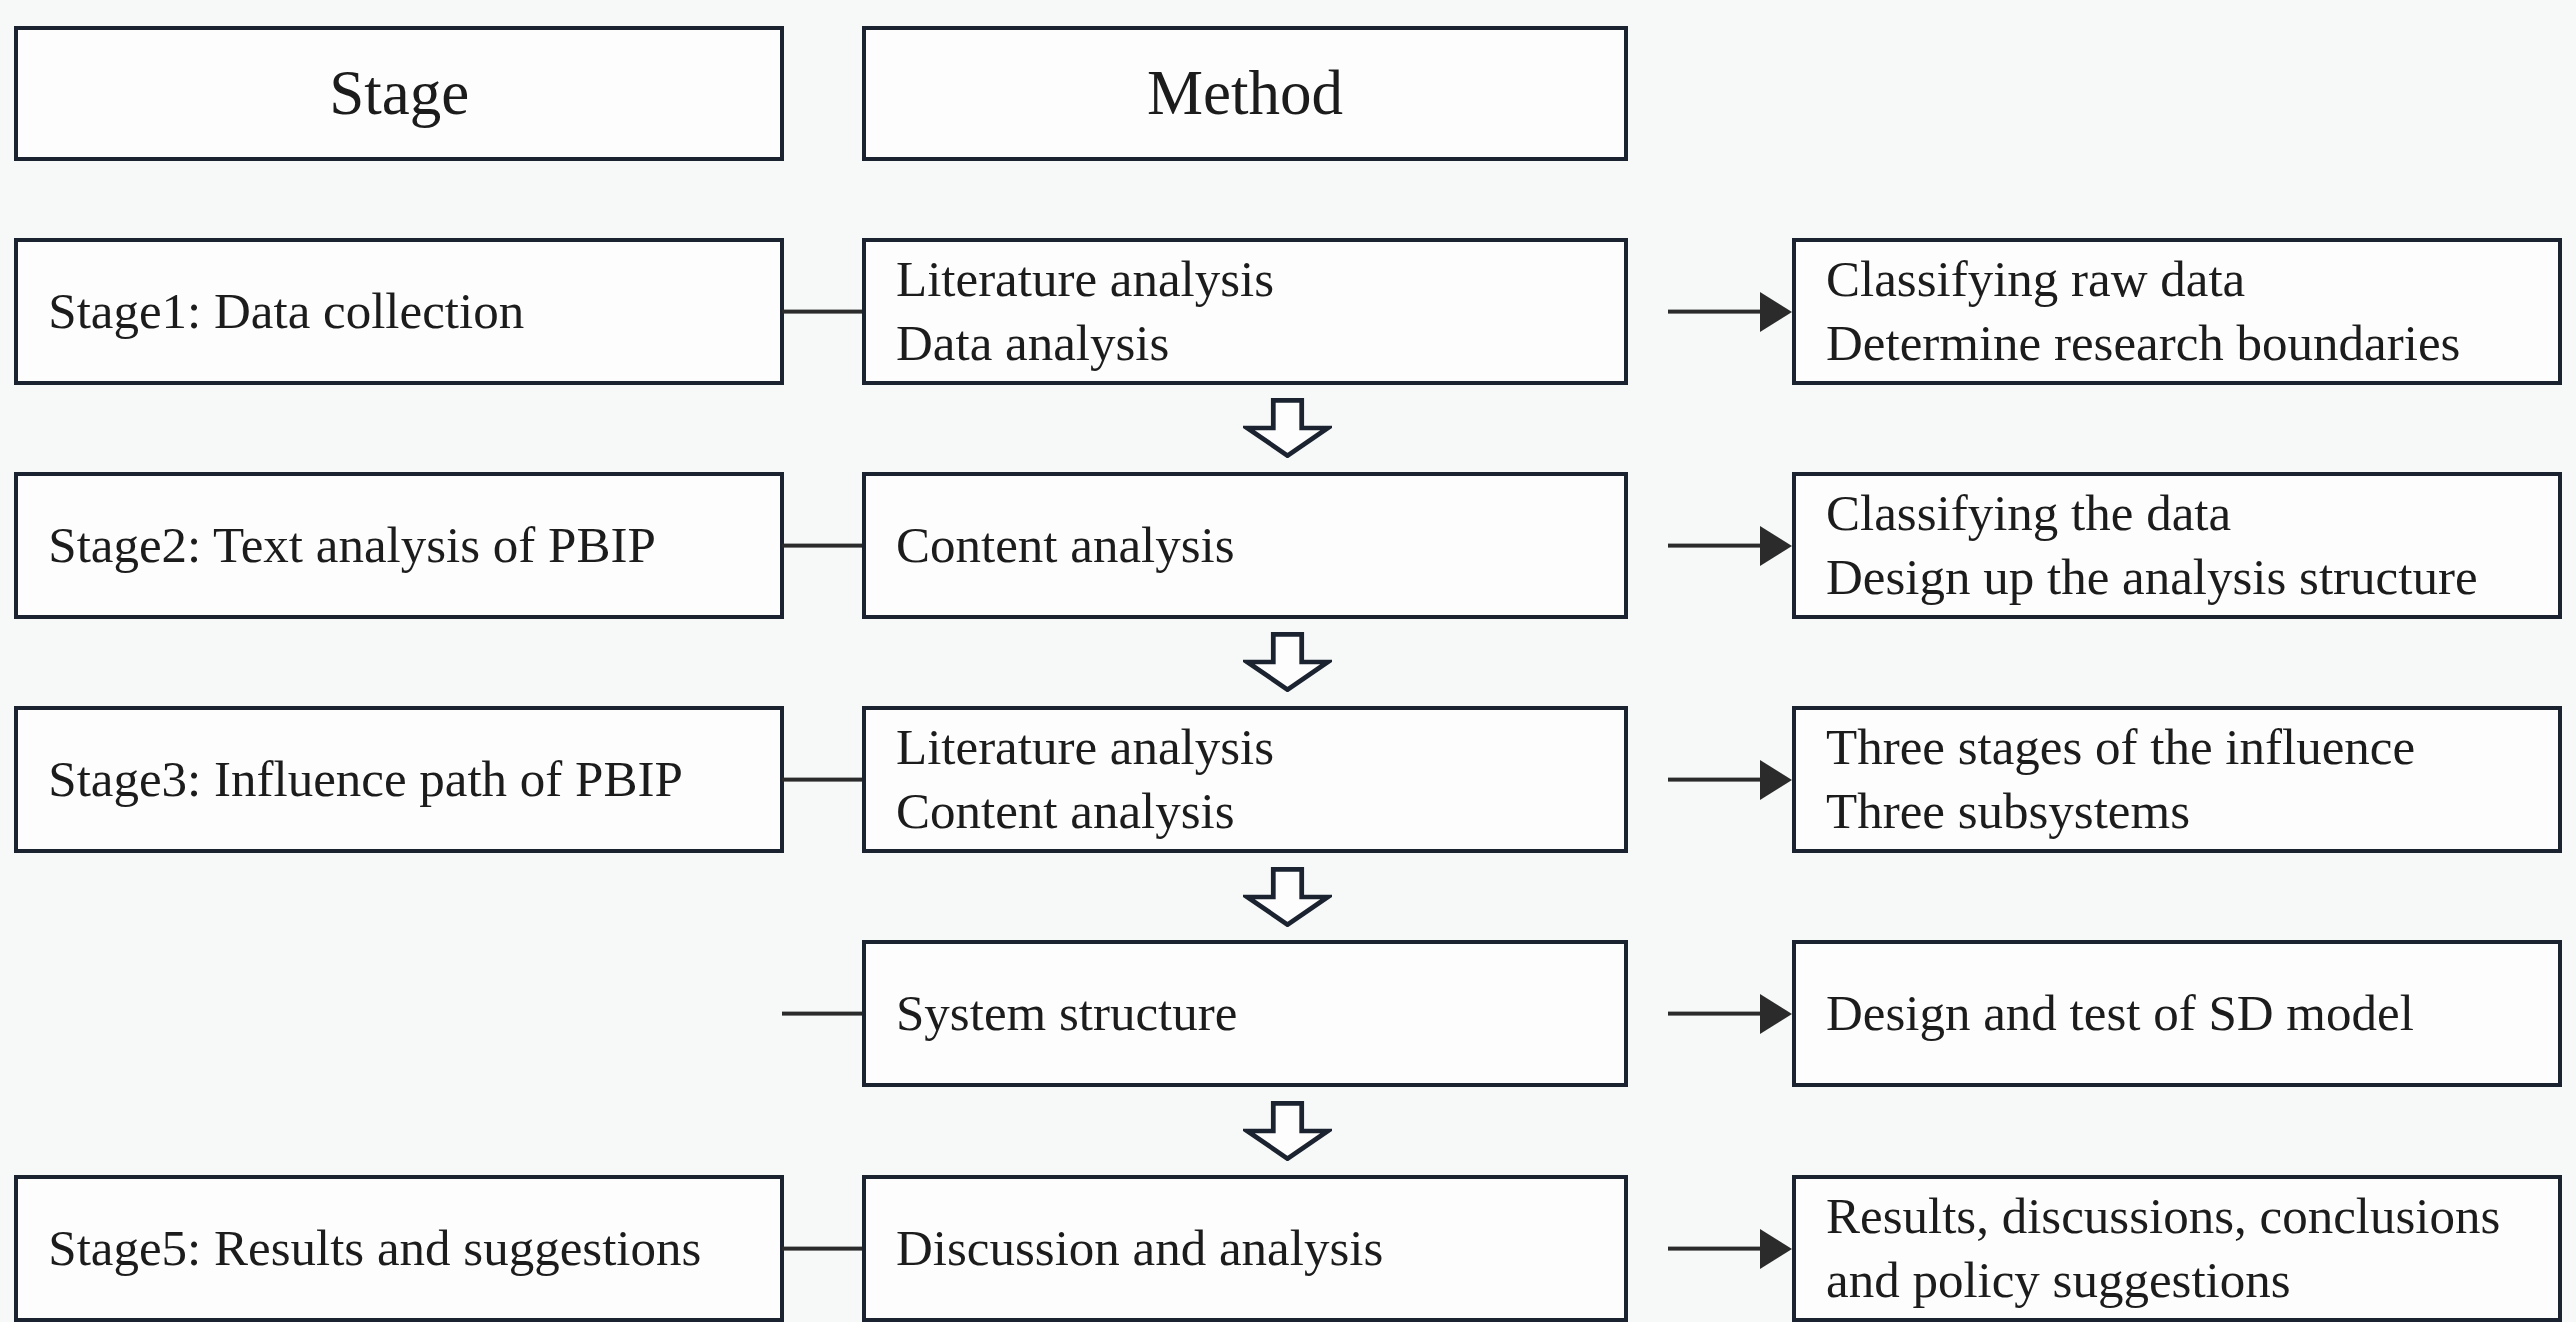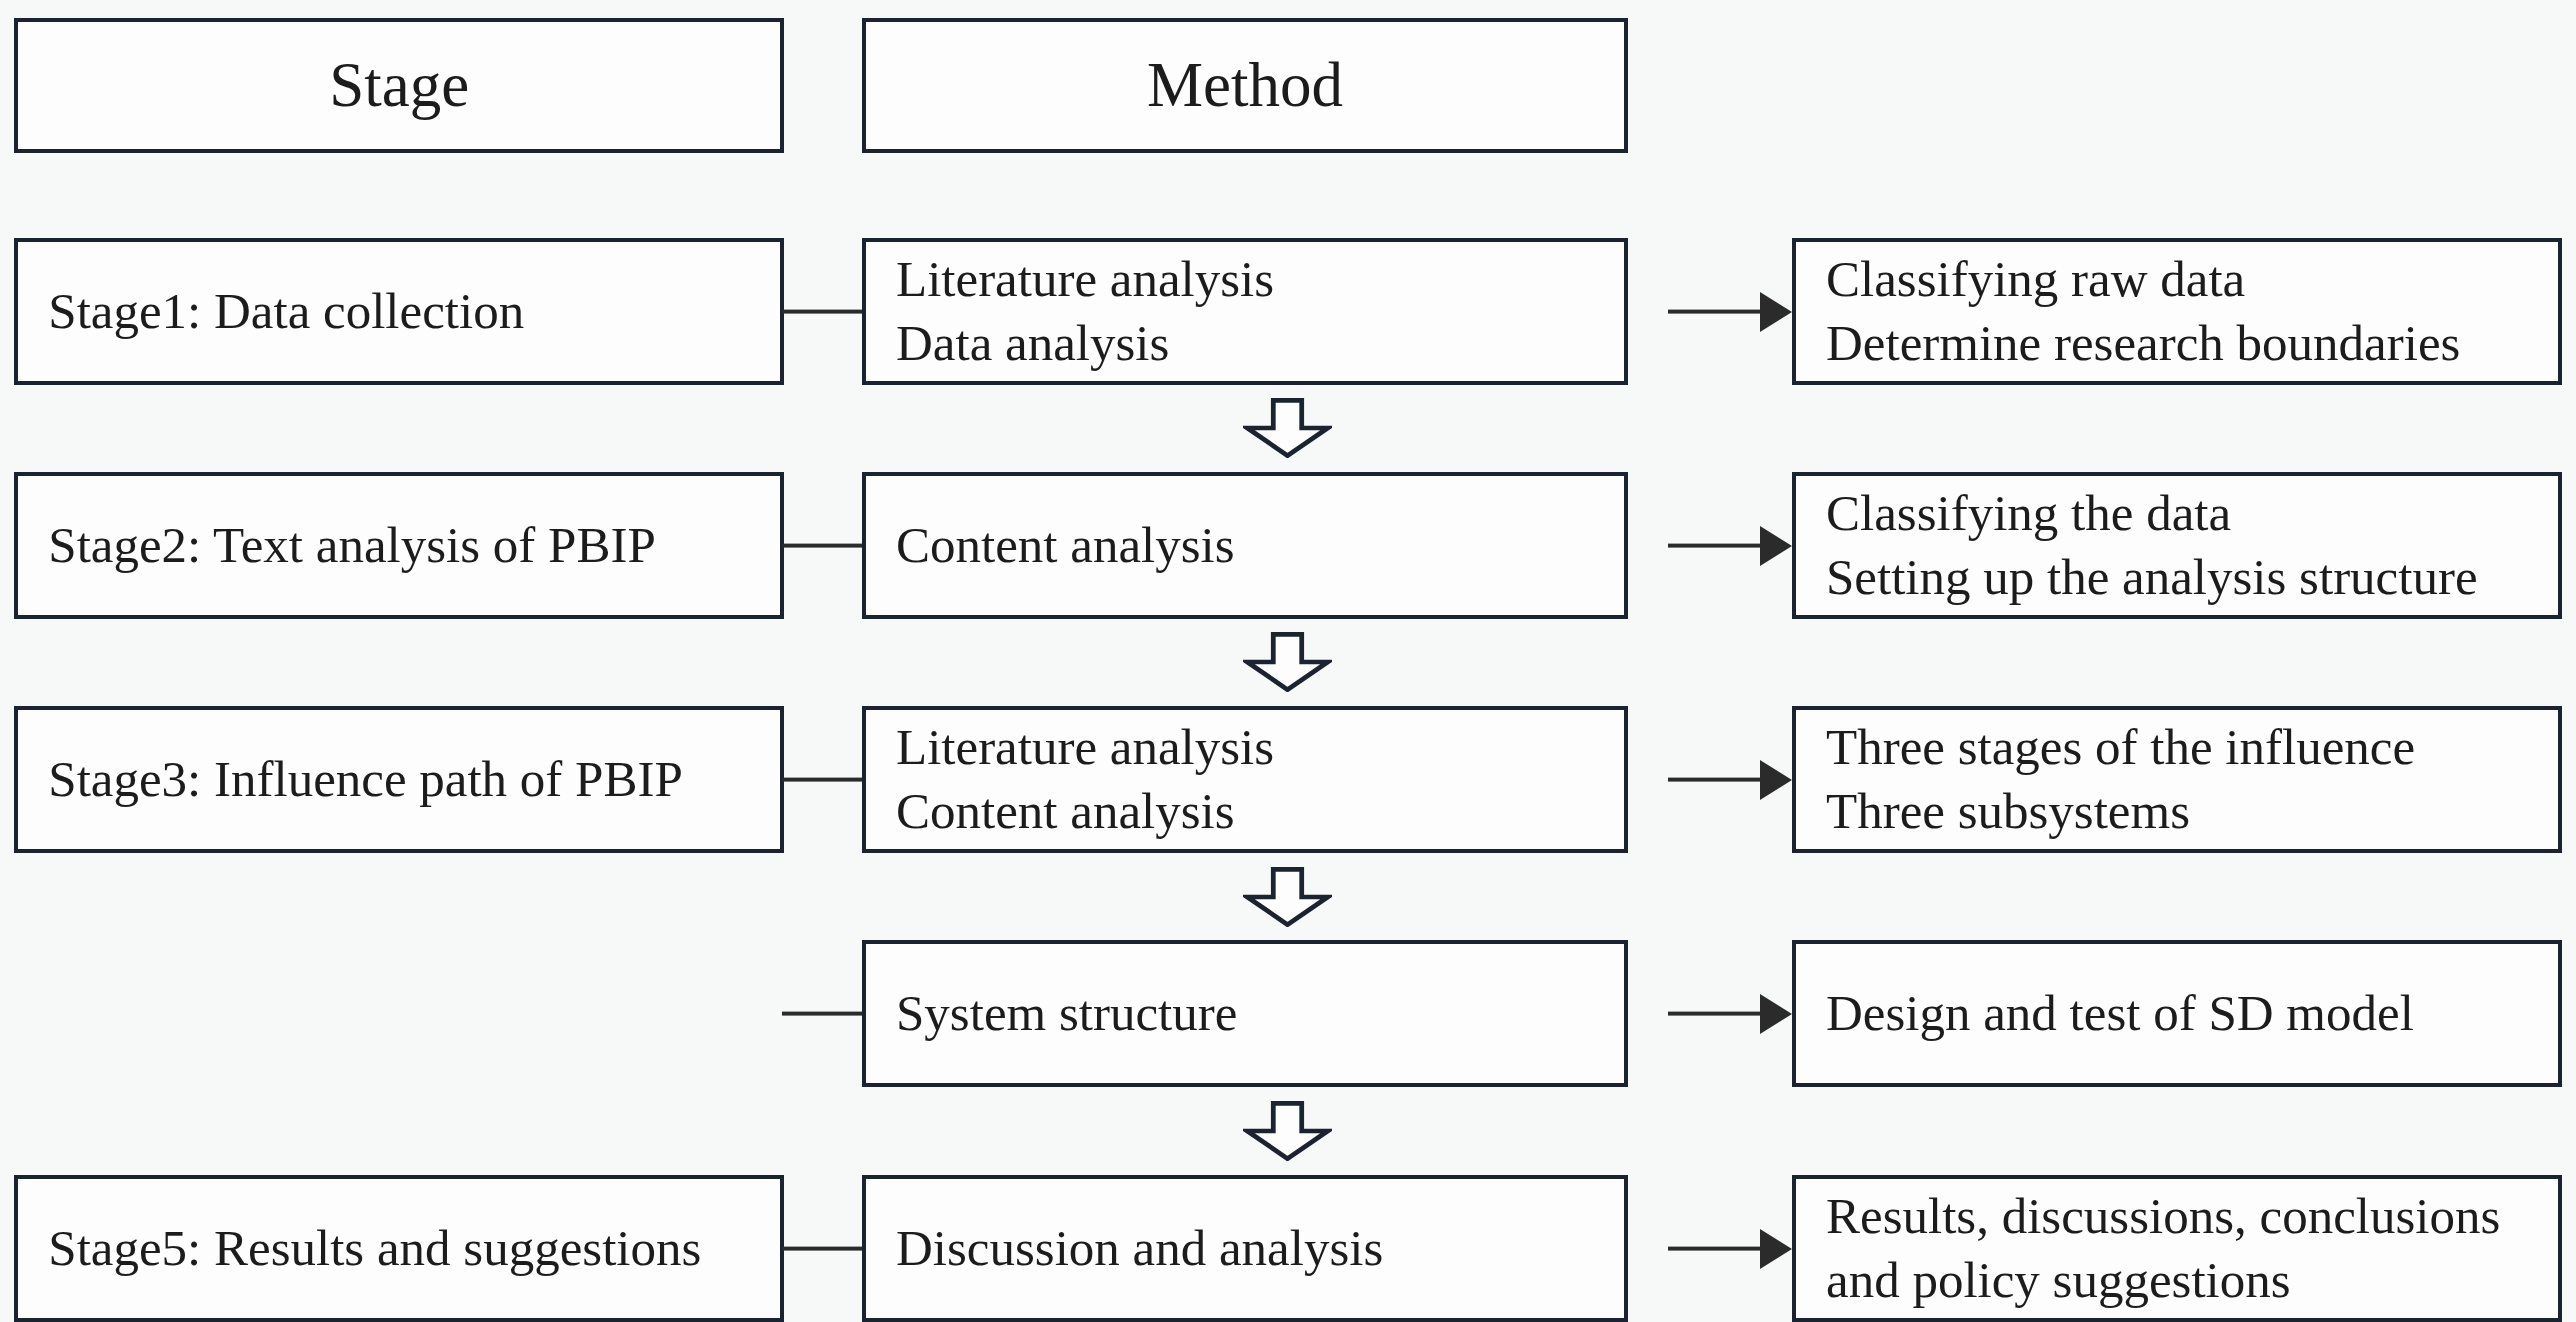--- a/index.html
+++ b/index.html
@@ -7,21 +7,21 @@
     position:relative; width:2576px; height:1323px;
     background:#f7f8f8; overflow:hidden;
     font-family:"Liberation Serif","DejaVu Serif",serif;
     color:#1c1c1c;
   }
   .box {
     position:absolute; box-sizing:border-box;
     background:#fdfdfd; border:4px solid #1b2330;
     display:flex; flex-direction:column; justify-content:center;
   }
-  .header-box { align-items:center; font-size:63px; }
+  .header-box { align-items:center; font-size:63px;margin-top:8px; }
   .cell-box   { align-items:flex-start; padding-left:30px; padding-right:9.5px;
                 font-size:51px; line-height:1.25; }
   .cell-box .line { white-space:nowrap; }
 
   
   .col-stage  { left:14.3px;   width:770px; }
   .col-method { left:862px; width:766px; }
   .col-result { left:1792px; width:770px; }
 
   
@@ -101,21 +101,21 @@
   <div class="box cell-box col-method row-2">
     <div class="line">Content analysis</div>
     <div class="line"></div>
   </div>
   <div class="harrow harrow-mr row-2">
     <span class="shaft"></span>
     <span class="head"></span>
   </div>
   <div class="box cell-box col-result row-2">
     <div class="line">Classifying the data</div>
-    <div class="line">Setting up the analysis structure</div>
+    <div class="line">Design up the analysis structure</div>
   </div>
 
   <svg class="darrow darrow-2" viewBox="0 0 112 76">
     <path d="M38 3 H74 V38 H107 L56 73 L5 38 H38 Z" fill="#fdfdfd" stroke="#1b2330" stroke-width="6" stroke-linejoin="miter"></path>
   </svg>
 
   <div class="box cell-box col-stage row-3">
     <div class="line">Stage3: Influence path of PBIP</div>
   </div>
   <div class="harrow harrow-sm row-3">

